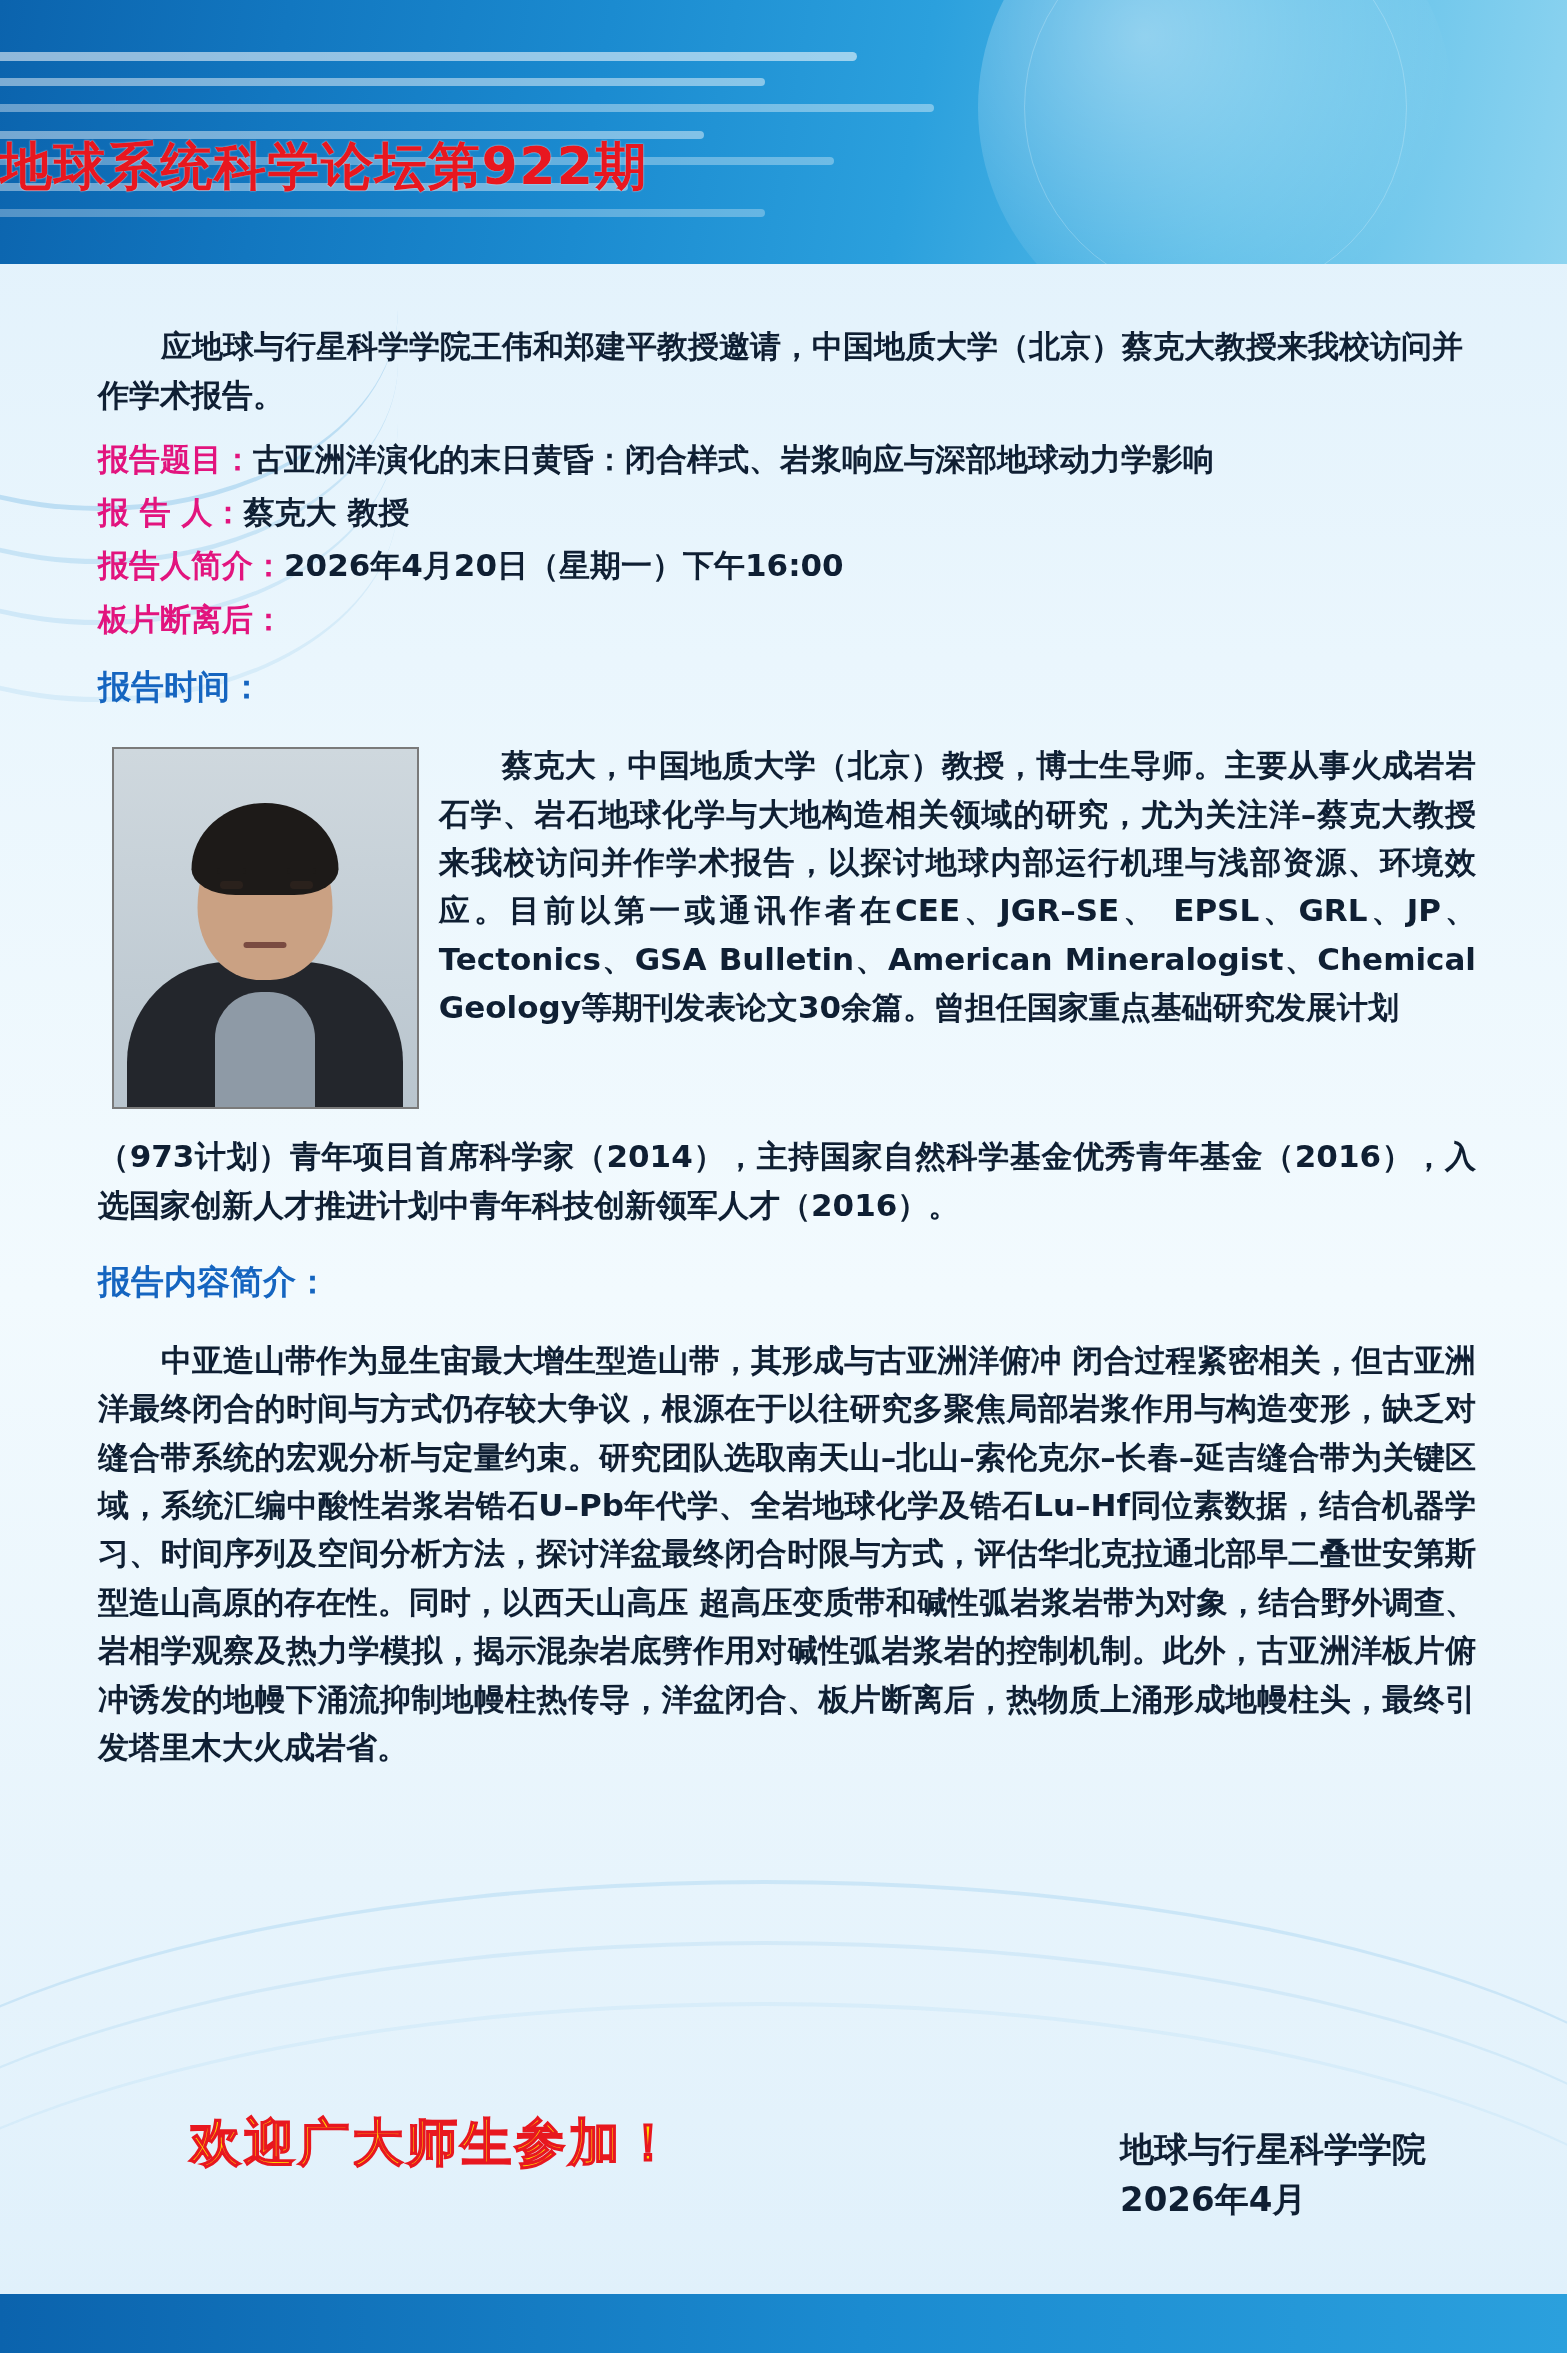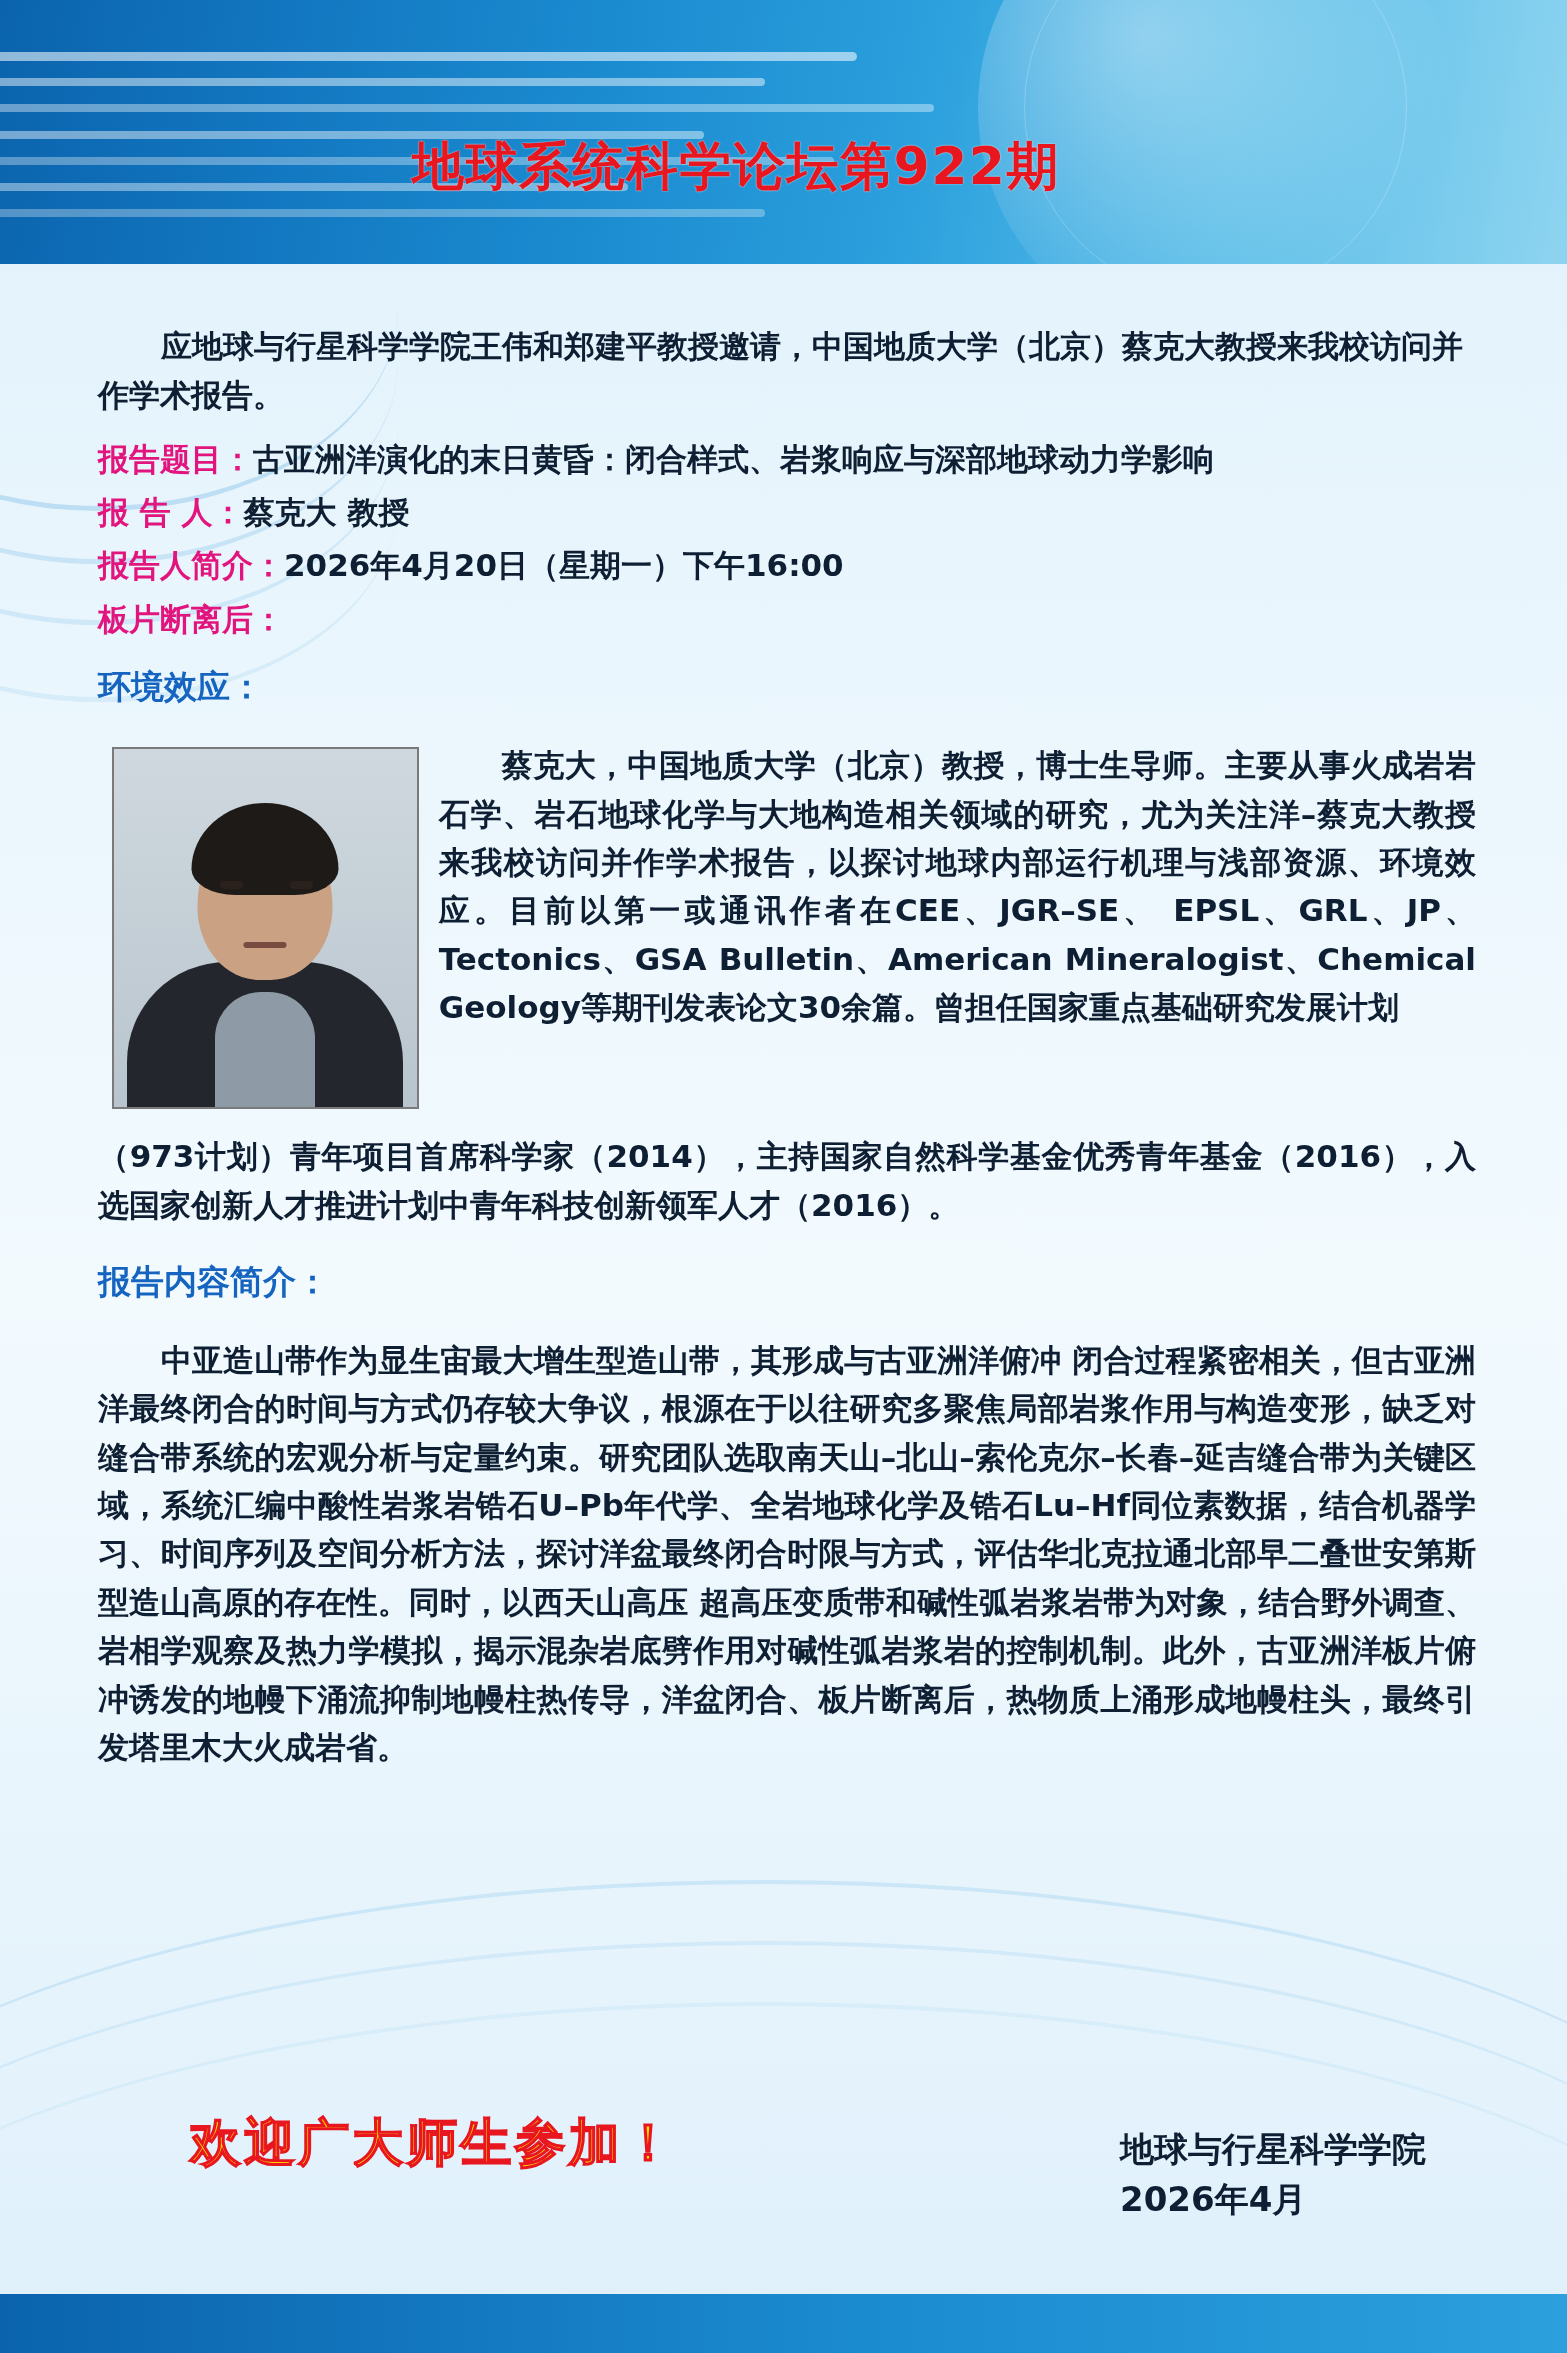--- a/index.html
+++ b/index.html
@@ -96,21 +96,21 @@
     height: 689px;
     border-radius: 50%;
     border-top: 4.6px solid rgba(140,200,235,0.30);
   }
 
   
   .title-wrap {
     position: absolute;
     left: 0; top: 132px;
     width: 1472px;
-    text-align: center;
+    text-align: left;
     z-index: 5;
   }
   .title {
     display: inline-block;
     font-size: 52px;
     font-weight: bold;
     color: #e8171f;
     letter-spacing: 1.5px;
     text-shadow: 0 0 1.5px rgba(255,255,255,0.9);
   }
@@ -333,21 +333,21 @@
       <span class="field-value">蔡克大  教授</span>
     </div>
     <div class="field-row">
       <span class="field-label">报告人简介：</span>
       <span class="field-value">2026年4月20日（星期一）下午16:00</span>
     </div>
     <div class="field-row">
       <span class="field-label">板片断离后：</span>
     </div>
 
-    <div class="section-head">环境效应：</div>
+    <div class="section-head">报告时间：</div>
 
     <div class="bio-block">
       <div class="photo">
         <div class="bg"></div>
         <div class="body"></div>
         <div class="shirt"></div>
         <div class="head"></div>
         <div class="hair"></div>
         <div class="brow-l"></div>
         <div class="brow-r"></div>

